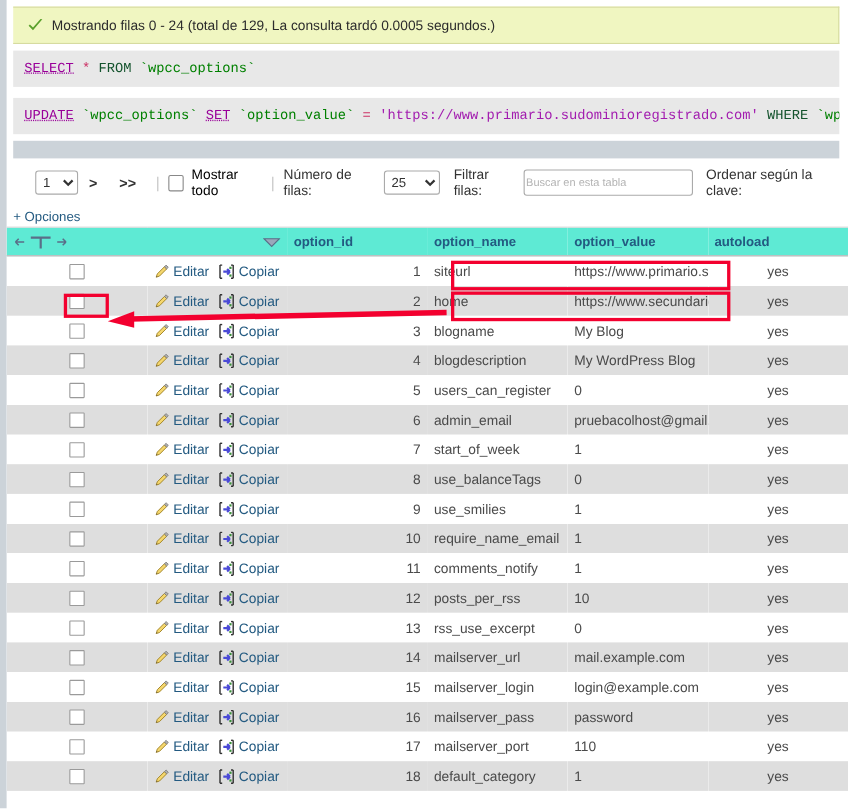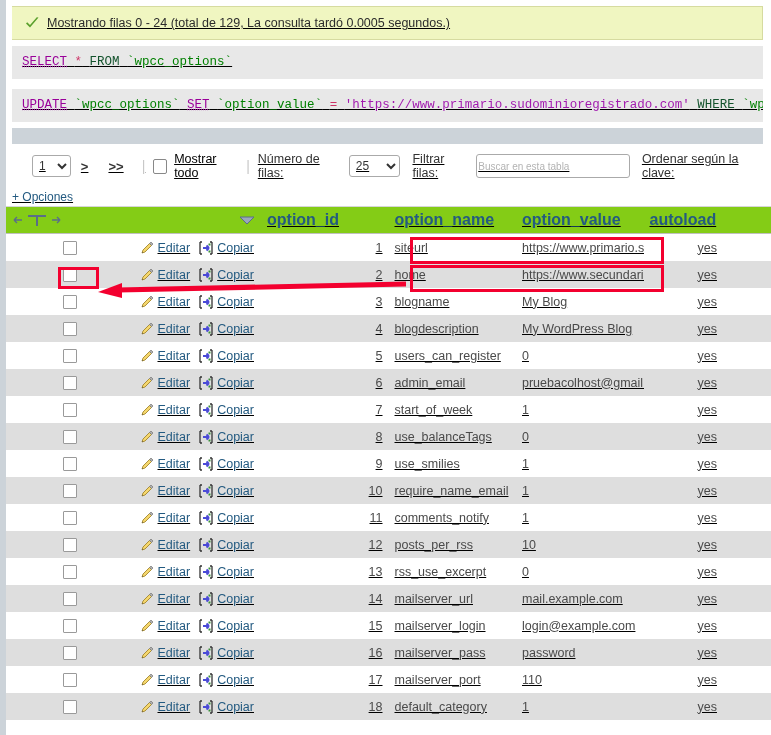--- a/index.html
+++ b/index.html
@@ -9,21 +9,20 @@
     font-family: "Liberation Sans", sans-serif;
   }
   #page {
     position: relative;
     width: 771px;
     height: 735px;
     overflow: hidden;
     background: #ffffff;
     border-left: 6px solid #ccd3d9;
     box-sizing: border-box;
-    text-decoration: underline;
   }
 
   
   .banner {
     margin: 6px 8px 0 6px;
     background: #f0f6c1;
     border: 1px solid #d6dba0;
     border-left: none;
     height: 32px;
     display: flex;
@@ -133,29 +132,29 @@
   }
 
   
   table.results {
     border-collapse: collapse;
     width: 100%;
     font-size: 12.5px;
     table-layout: fixed;
   }
   table.results thead th {
-    background: #84cc16;
+    background: #5eead4;
     border-bottom: 1px solid #c0c0c0;
     border-top: 1px solid #d6d6d6;
     color: #235a81;
     font-weight: bold;
     text-align: left;
     padding: 4px 6px;
     height: 17px;
-    font-size: 16px;
+    font-size: 12px;
     white-space: nowrap;
   }
   th.th-actions {
     background: linear-gradient(#ededed, #e2e2e2);
   }
   .sort-tools {
     display: flex;
     align-items: center;
     justify-content: space-between;
     width: 100%;

